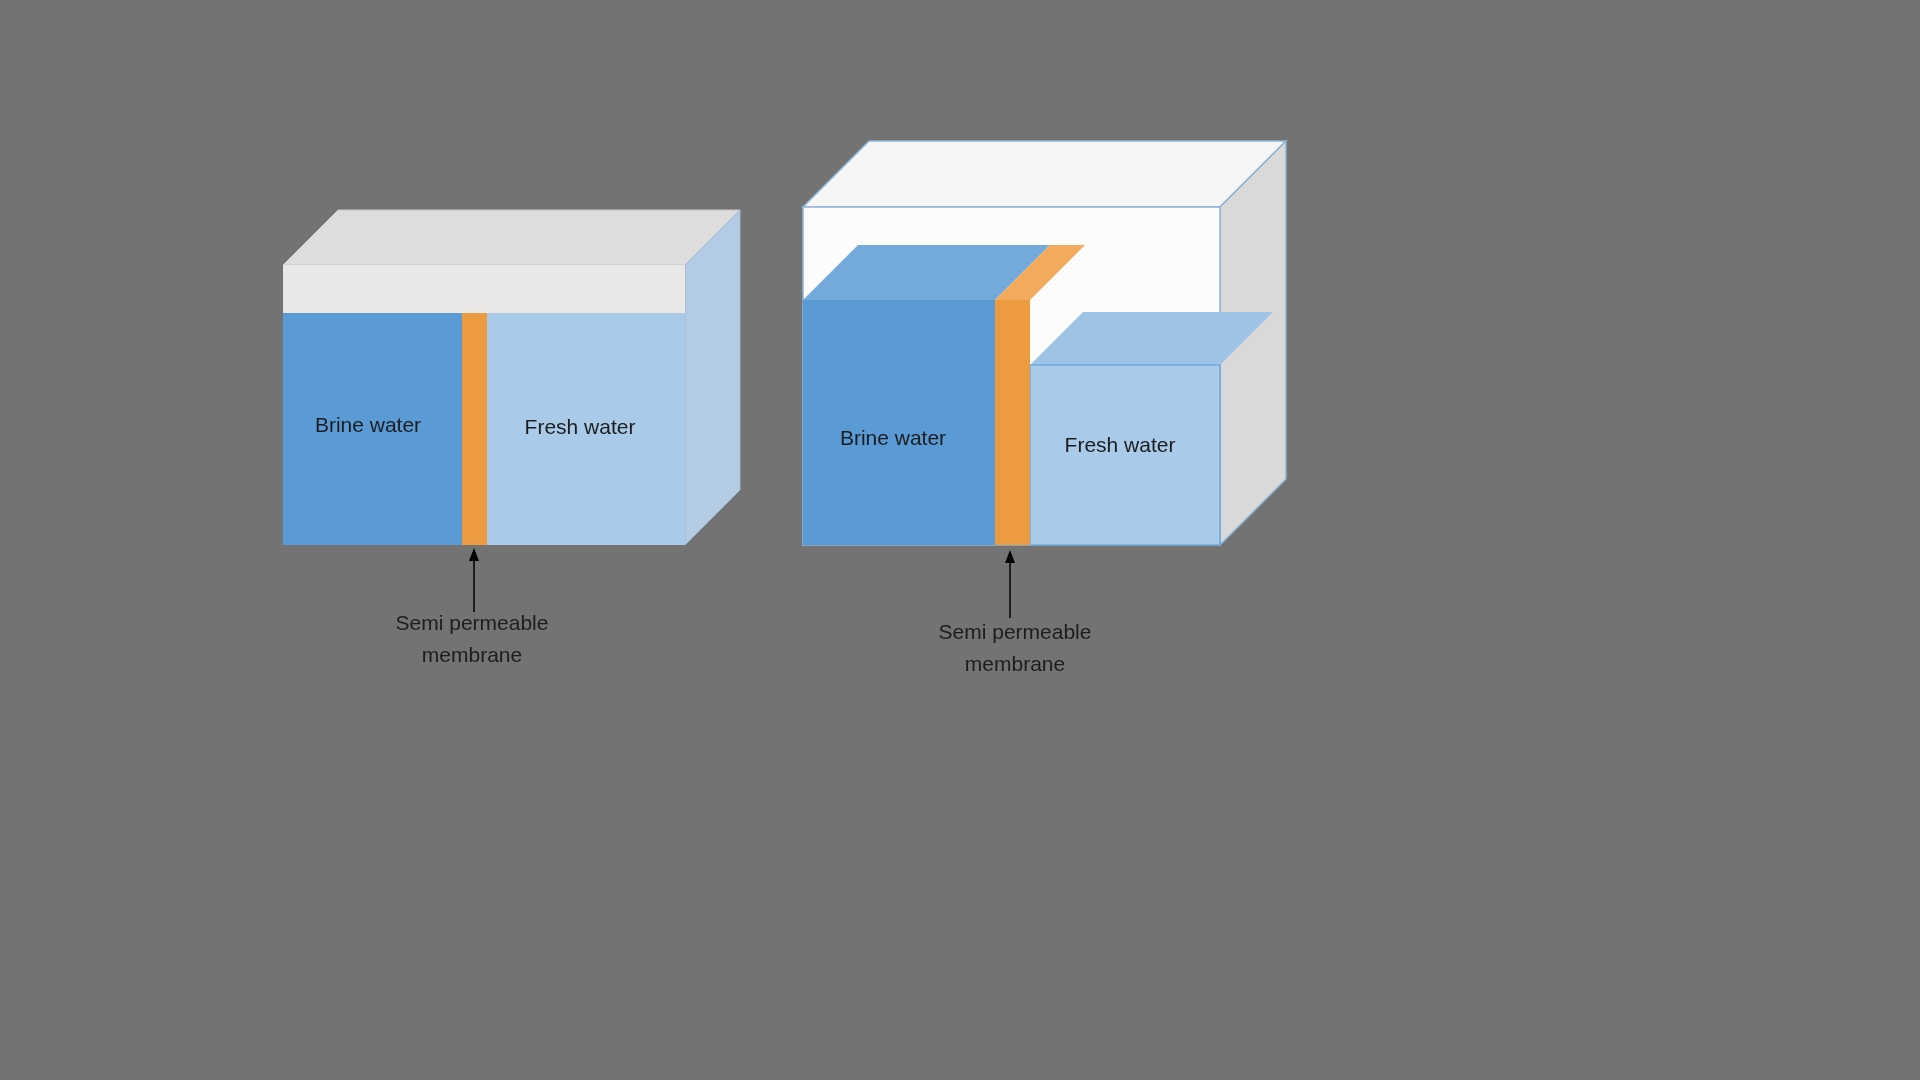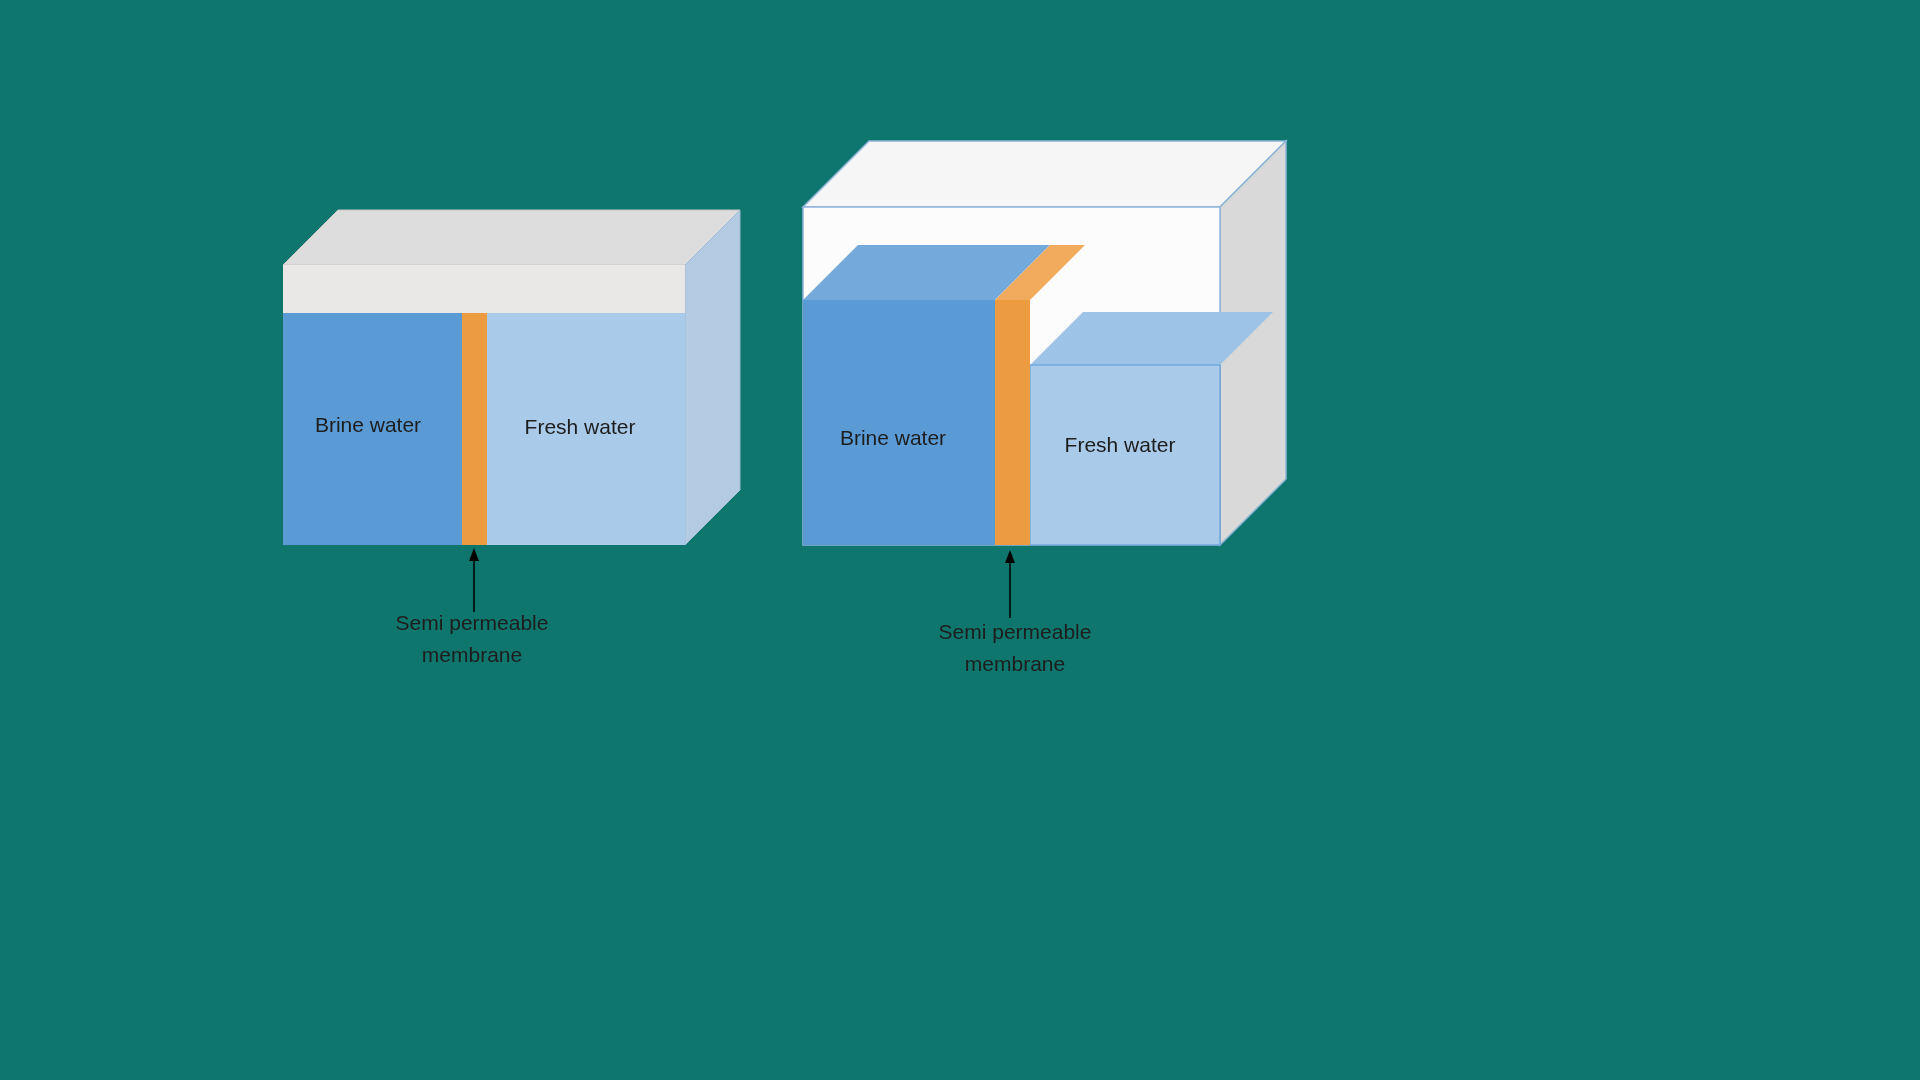--- a/index.html
+++ b/index.html
@@ -7,21 +7,21 @@
     padding: 0;
     background: #ffffff;
     width: 1920px;
     height: 1080px;
     overflow: hidden;
   }
   .canvas-wrap {
     position: relative;
     width: 1920px;
     height: 1080px;
-    background: #0f766e;
+    background: #737373;
   }
   svg {
     display: block;
   }
   text {
     font-family: "Liberation Sans", sans-serif;
     font-size: 21px;
   }
   .membrane-caption {
     font-size: 21px;

